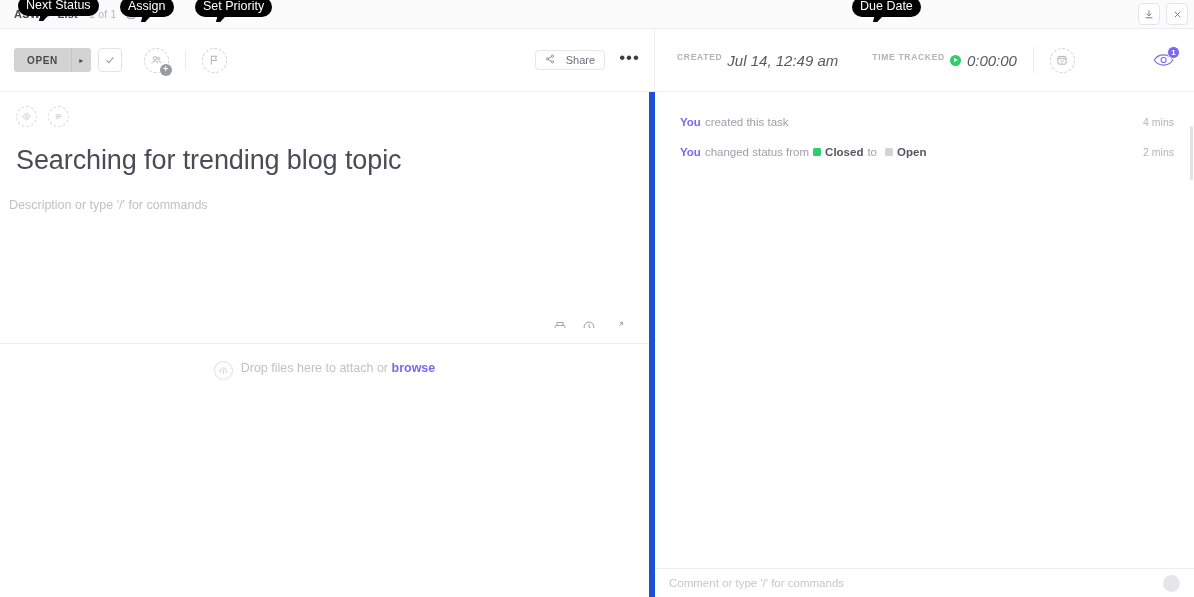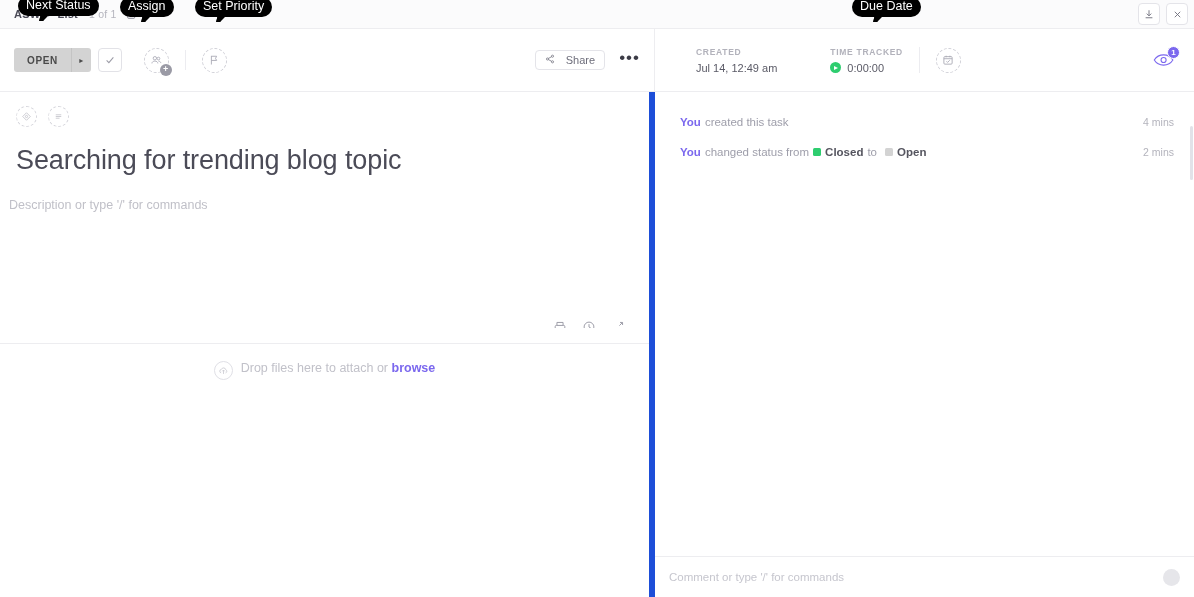--- a/index.html
+++ b/index.html
@@ -147,31 +147,31 @@
     padding-bottom: 4px;
   }
 
   .actionbar-right {
     flex: 1;
     height: 100%;
     display: flex;
     align-items: center;
     padding: 0 16px 0 22px;
   }
-  .meta-block { display: flex; flex-direction: column; gap: 5px; margin-left: 19px; }
+  .meta-block { display: flex; gap: 5px; }
   .meta-label {
     font-size: 8.5px;
     letter-spacing: .7px;
     color: #b2b2bb;
     font-weight: 600;
   }
   .meta-value {
-    font-size: 11px;
+    font-size: 15px;
     color: #5a5a66;
-    display: flex; align-items: center; gap: 6px;
+    display: flex; align-items: center; gap: 6px; font-style: italic;
   }
   .play-dot {
     width: 11px; height: 11px;
     border-radius: 50%;
     background: #2ecd6f;
     display: inline-flex; align-items: center; justify-content: center;
   }
   .play-dot:after {
     content: "";
     border-left: 4px solid #fff;
@@ -314,21 +314,21 @@
   .act-time { margin-left: auto; font-size: 10.5px; color: #b3b3bc; }
   .chip-sq {
     display: inline-block;
     width: 8px; height: 8px;
     border-radius: 1.5px;
     margin: 0 4px 0 4px;
     vertical-align: middle;
   }
   .comment-bar {
     border-top: 1px solid #ededf0;
-    height: 41px;
+    height: 29px;
     min-height: 27px;
     display: flex;
     align-items: center;
     padding: 0 14px;
     position: relative;
   }
   .comment-ph { font-size: 11.5px; color: #c6c6ce; }
   .comment-avatar {
     margin-left: auto;
     width: 17px; height: 17px;

